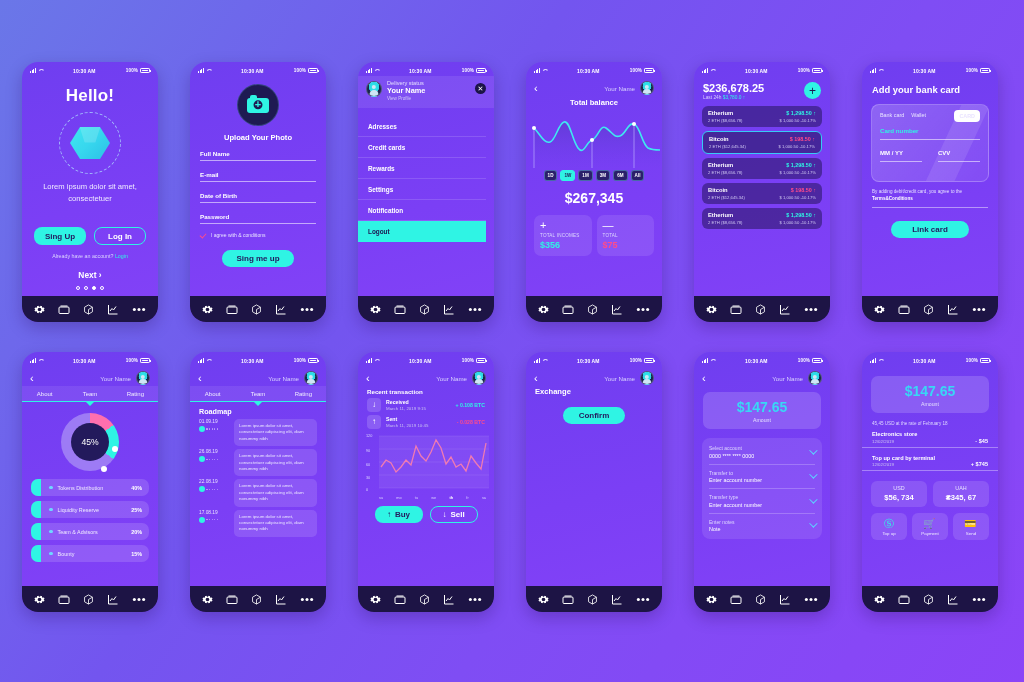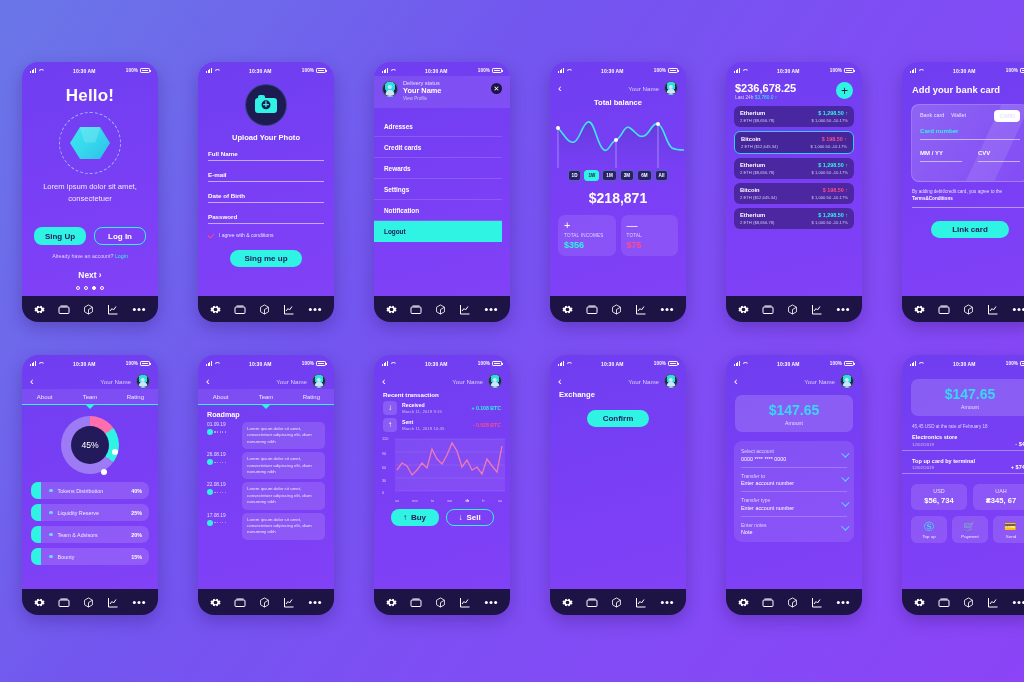--- a/index.html
+++ b/index.html
@@ -9,21 +9,20 @@
     background:linear-gradient(125deg,#6a77e8 0%,#7355ef 38%,#7f4df4 62%,#8b44f7 100%);
     position:relative;
   }
   .grid {
     position:absolute; left:0; top:0; width:1024px; height:682px;
     display:grid;
     grid-template-columns:repeat(6,168px);
     grid-template-rows:repeat(2,285px);
     column-gap:0; row-gap:5px;
     padding:62px 0 0 22px;
-    gap:8px;
   }
   .phone {
     width:136px; height:260px;
     border-radius:16px;
     background:linear-gradient(165deg,#6f3ef0 0%,#7b3ff5 55%,#8342f7 100%);
     position:relative; overflow:hidden;
     box-shadow:0 6px 16px rgba(40,10,90,.28);
     color:#fff;
   }
   
@@ -536,21 +535,21 @@
       </svg>
     </div>
     <div class="seg">
       <span>1D</span>
       <span class="on">1W</span>
       <span>1M</span>
       <span>3M</span>
       <span>6M</span>
       <span>All</span>
     </div>
-    <div class="s4-amt">$218,871</div>
+    <div class="s4-amt">$267,345</div>
     <div class="s4-cards">
       <div class="s4-card">
         <div class="sgn">+</div>
         <div class="lbl">TOTAL INCOMES</div>
         <div class="val cyan">$356</div>
       </div>
       <div class="s4-card">
         <div class="sgn">—</div>
         <div class="lbl">TOTAL</div>
         <div class="val pink">$75</div>

